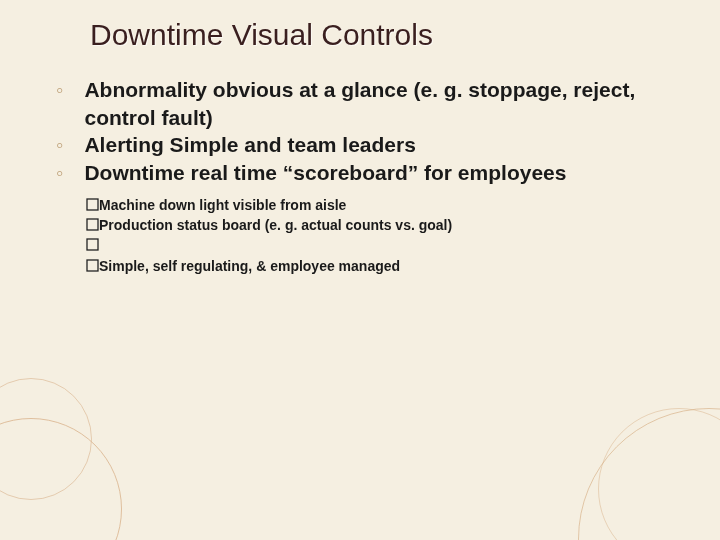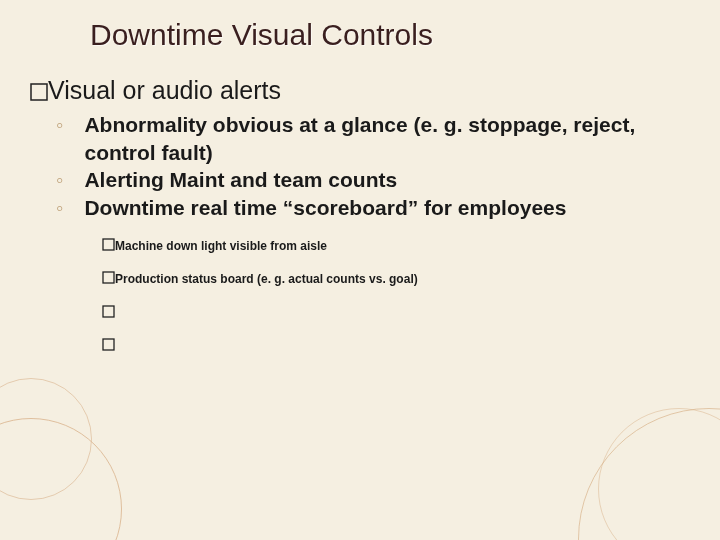--- a/index.html
+++ b/index.html
@@ -83,60 +83,53 @@
     color: #bfa27a;
     margin-right: 10px;
     flex: 0 0 auto;
   }
   .lvl2 .txt { flex: 1 1 auto; margin-left: 11px; }
 
   .lvl3-wrap {
     margin: 2px 0 0 56px;
   }
   .lvl3 {
-    font-size: 12px;
+    font-size: 14px;
     font-weight: 700;
     line-height: 1.45;
-    margin: 16px;
+    margin: 0;
   }
   .lvl3 .box {
     display: inline-block;
     vertical-align: -1px;
   }
 
   .box svg { display: block; }
 </style>
 </head>
 <body>
 
 <div class="deco-circle circle-a"></div>
 <div class="deco-circle circle-b"></div>
 <div class="deco-circle circle-c"></div>
 <div class="deco-circle circle-d"></div>
 
 <div class="slide">
 
   <h1 class="title">Downtime Visual Controls</h1>
 
-  <p class="lvl1">
-    <span class="box">
-      <svg width="18" height="18">
-          <rect x="1" y="1" width="16" height="16" fill="none" stroke="#222" stroke-width="1.5"></rect>
-        </svg>
-    </span><span>Visual or audio alerts</span>
-  </p>
 
   <div class="lvl2-wrap">
     <p class="lvl2">
       <span class="bullet">◦</span>
       <span class="txt">Abnormality obvious at a glance (e. g. stoppage, reject, control fault)</span>
     </p>
     <p class="lvl2">
       <span class="bullet">◦</span>
-      <span class="txt">Alerting Maint and team counts</span>
+      <span class="txt">Alerting Simple and team leaders</span>
     </p>
     <p class="lvl2">
       <span class="bullet">◦</span>
       <span class="txt">Downtime real time “scoreboard” for employees</span>
     </p>
   </div>
 
   <div class="lvl3-wrap">
     <p class="lvl3">
       <span class="box">
@@ -157,17 +150,17 @@
         <svg width="13" height="13">
             <rect x="1" y="1" width="11" height="11" fill="none" stroke="#222" stroke-width="1.3"></rect>
           </svg>
       </span>
     </p>
     <p class="lvl3">
       <span class="box">
         <svg width="13" height="13">
             <rect x="1" y="1" width="11" height="11" fill="none" stroke="#222" stroke-width="1.3"></rect>
           </svg>
-      </span>
+      </span><span>Simple, self regulating, &amp; employee managed</span>
     </p>
   </div>
 
 </div>
 
 </body></html>

